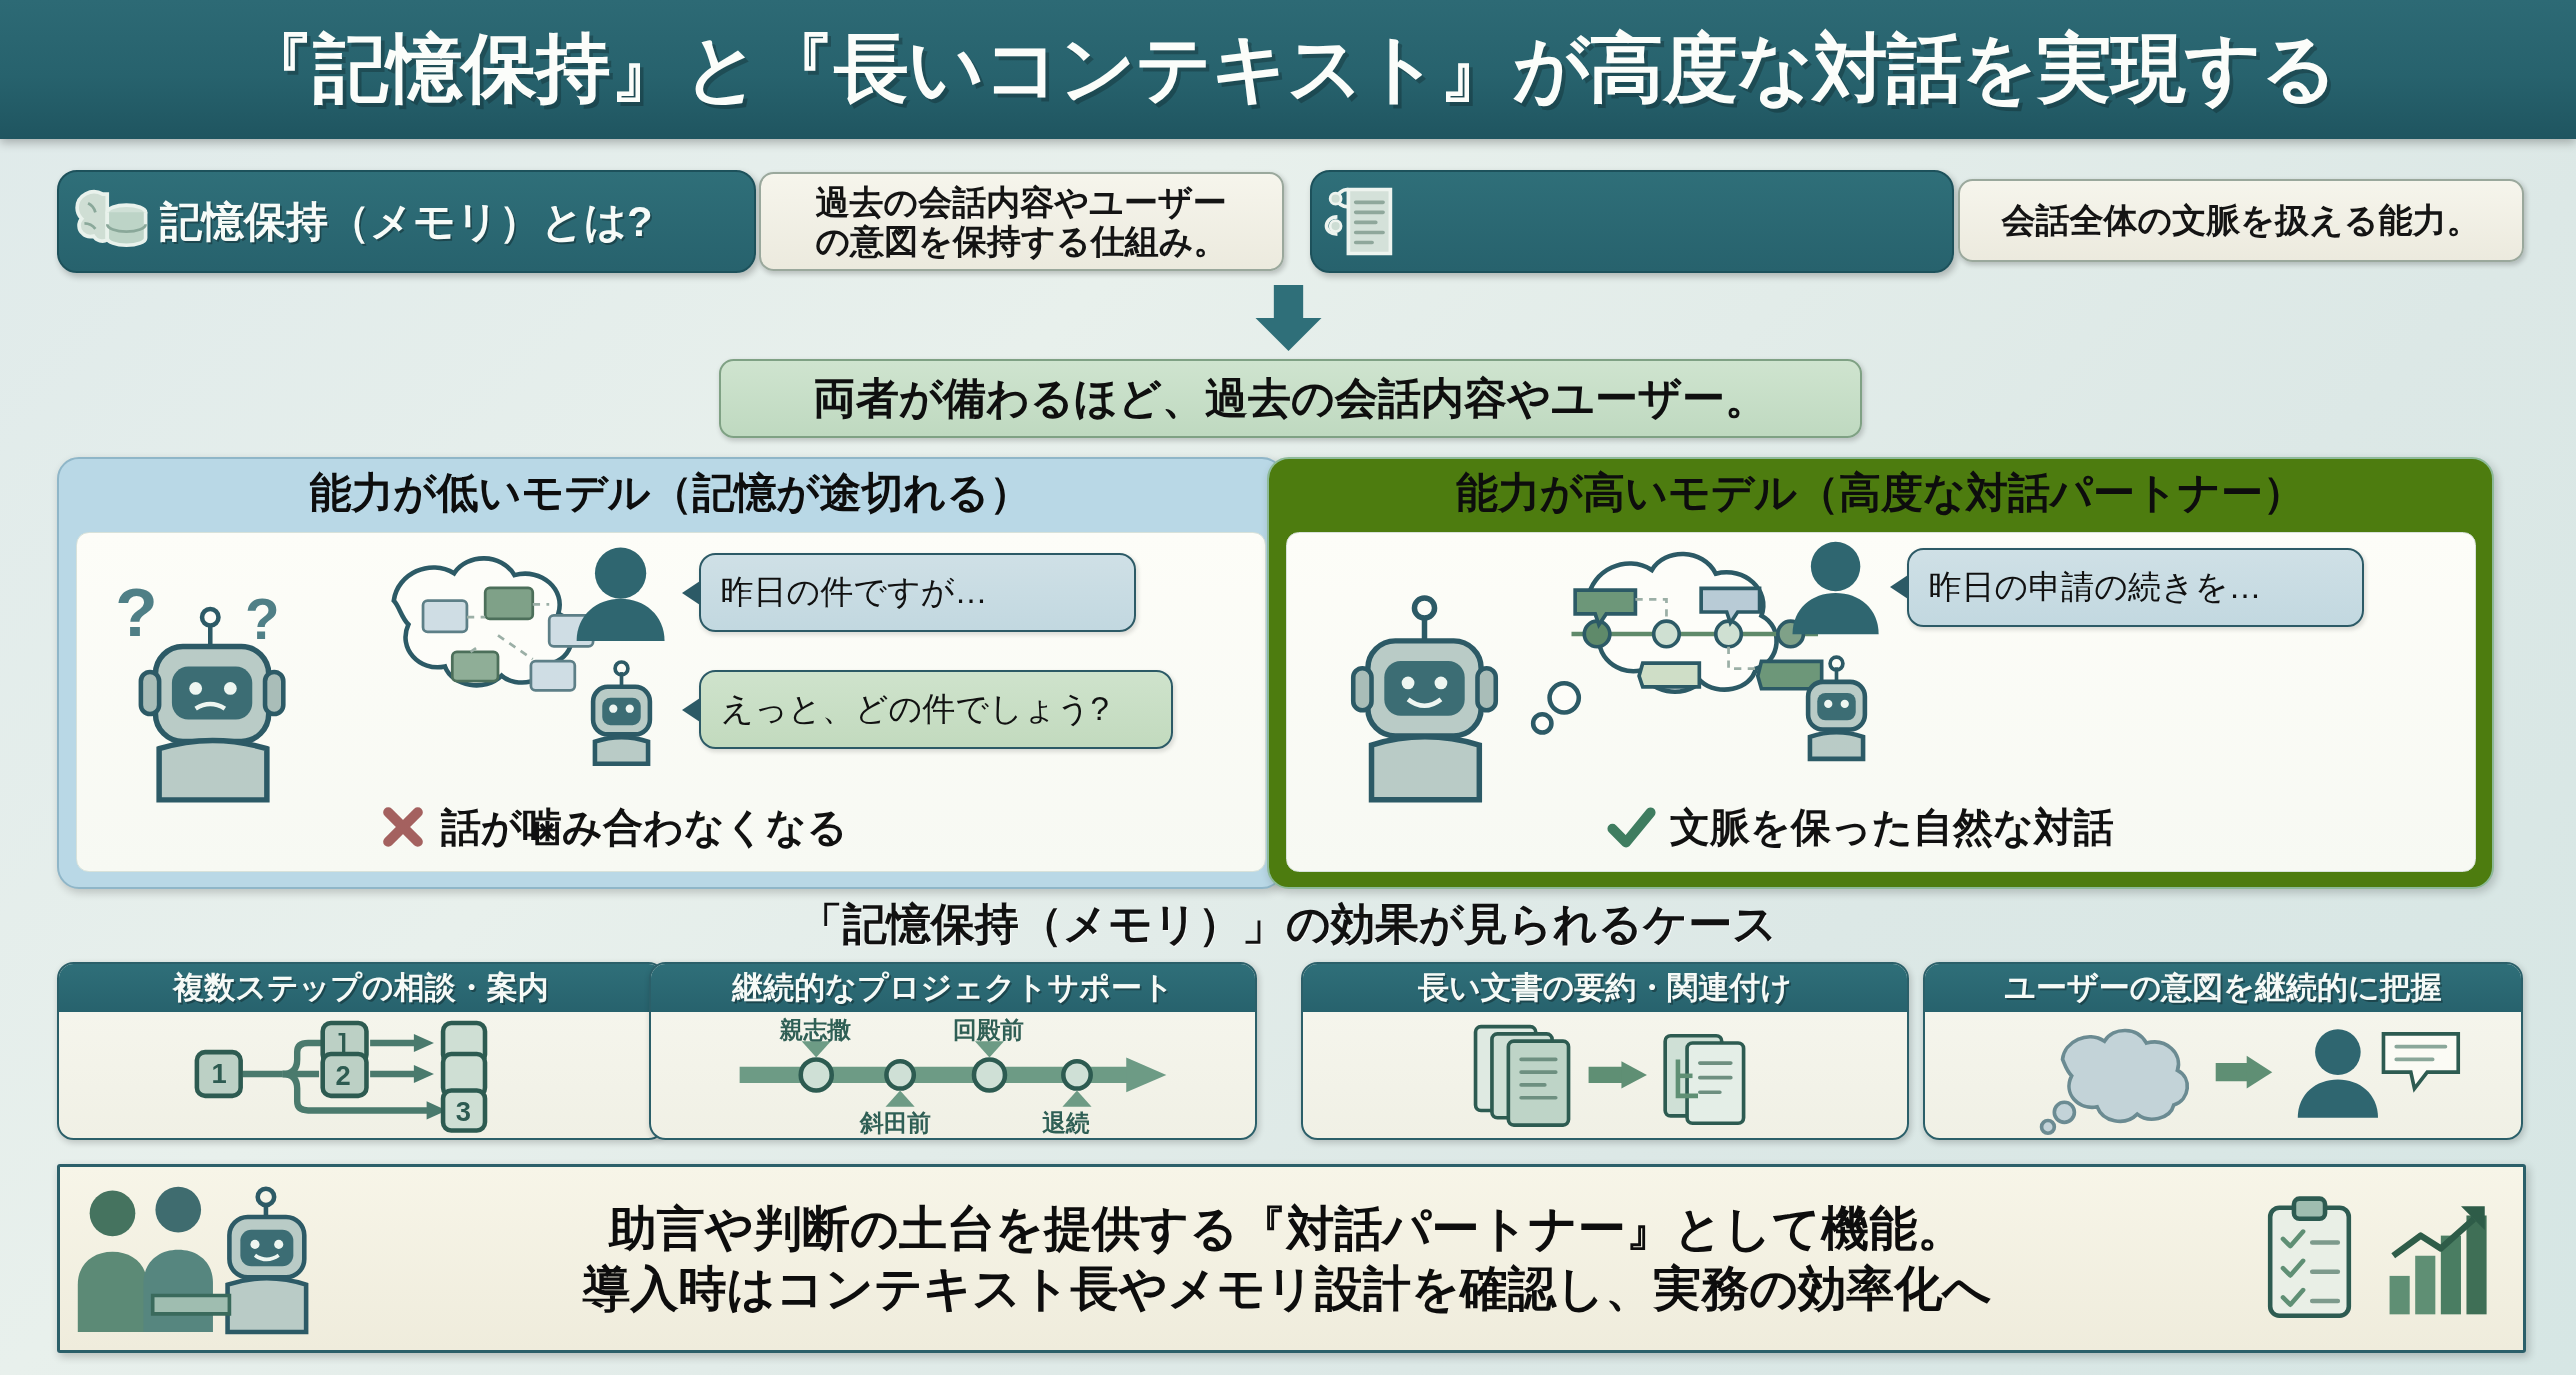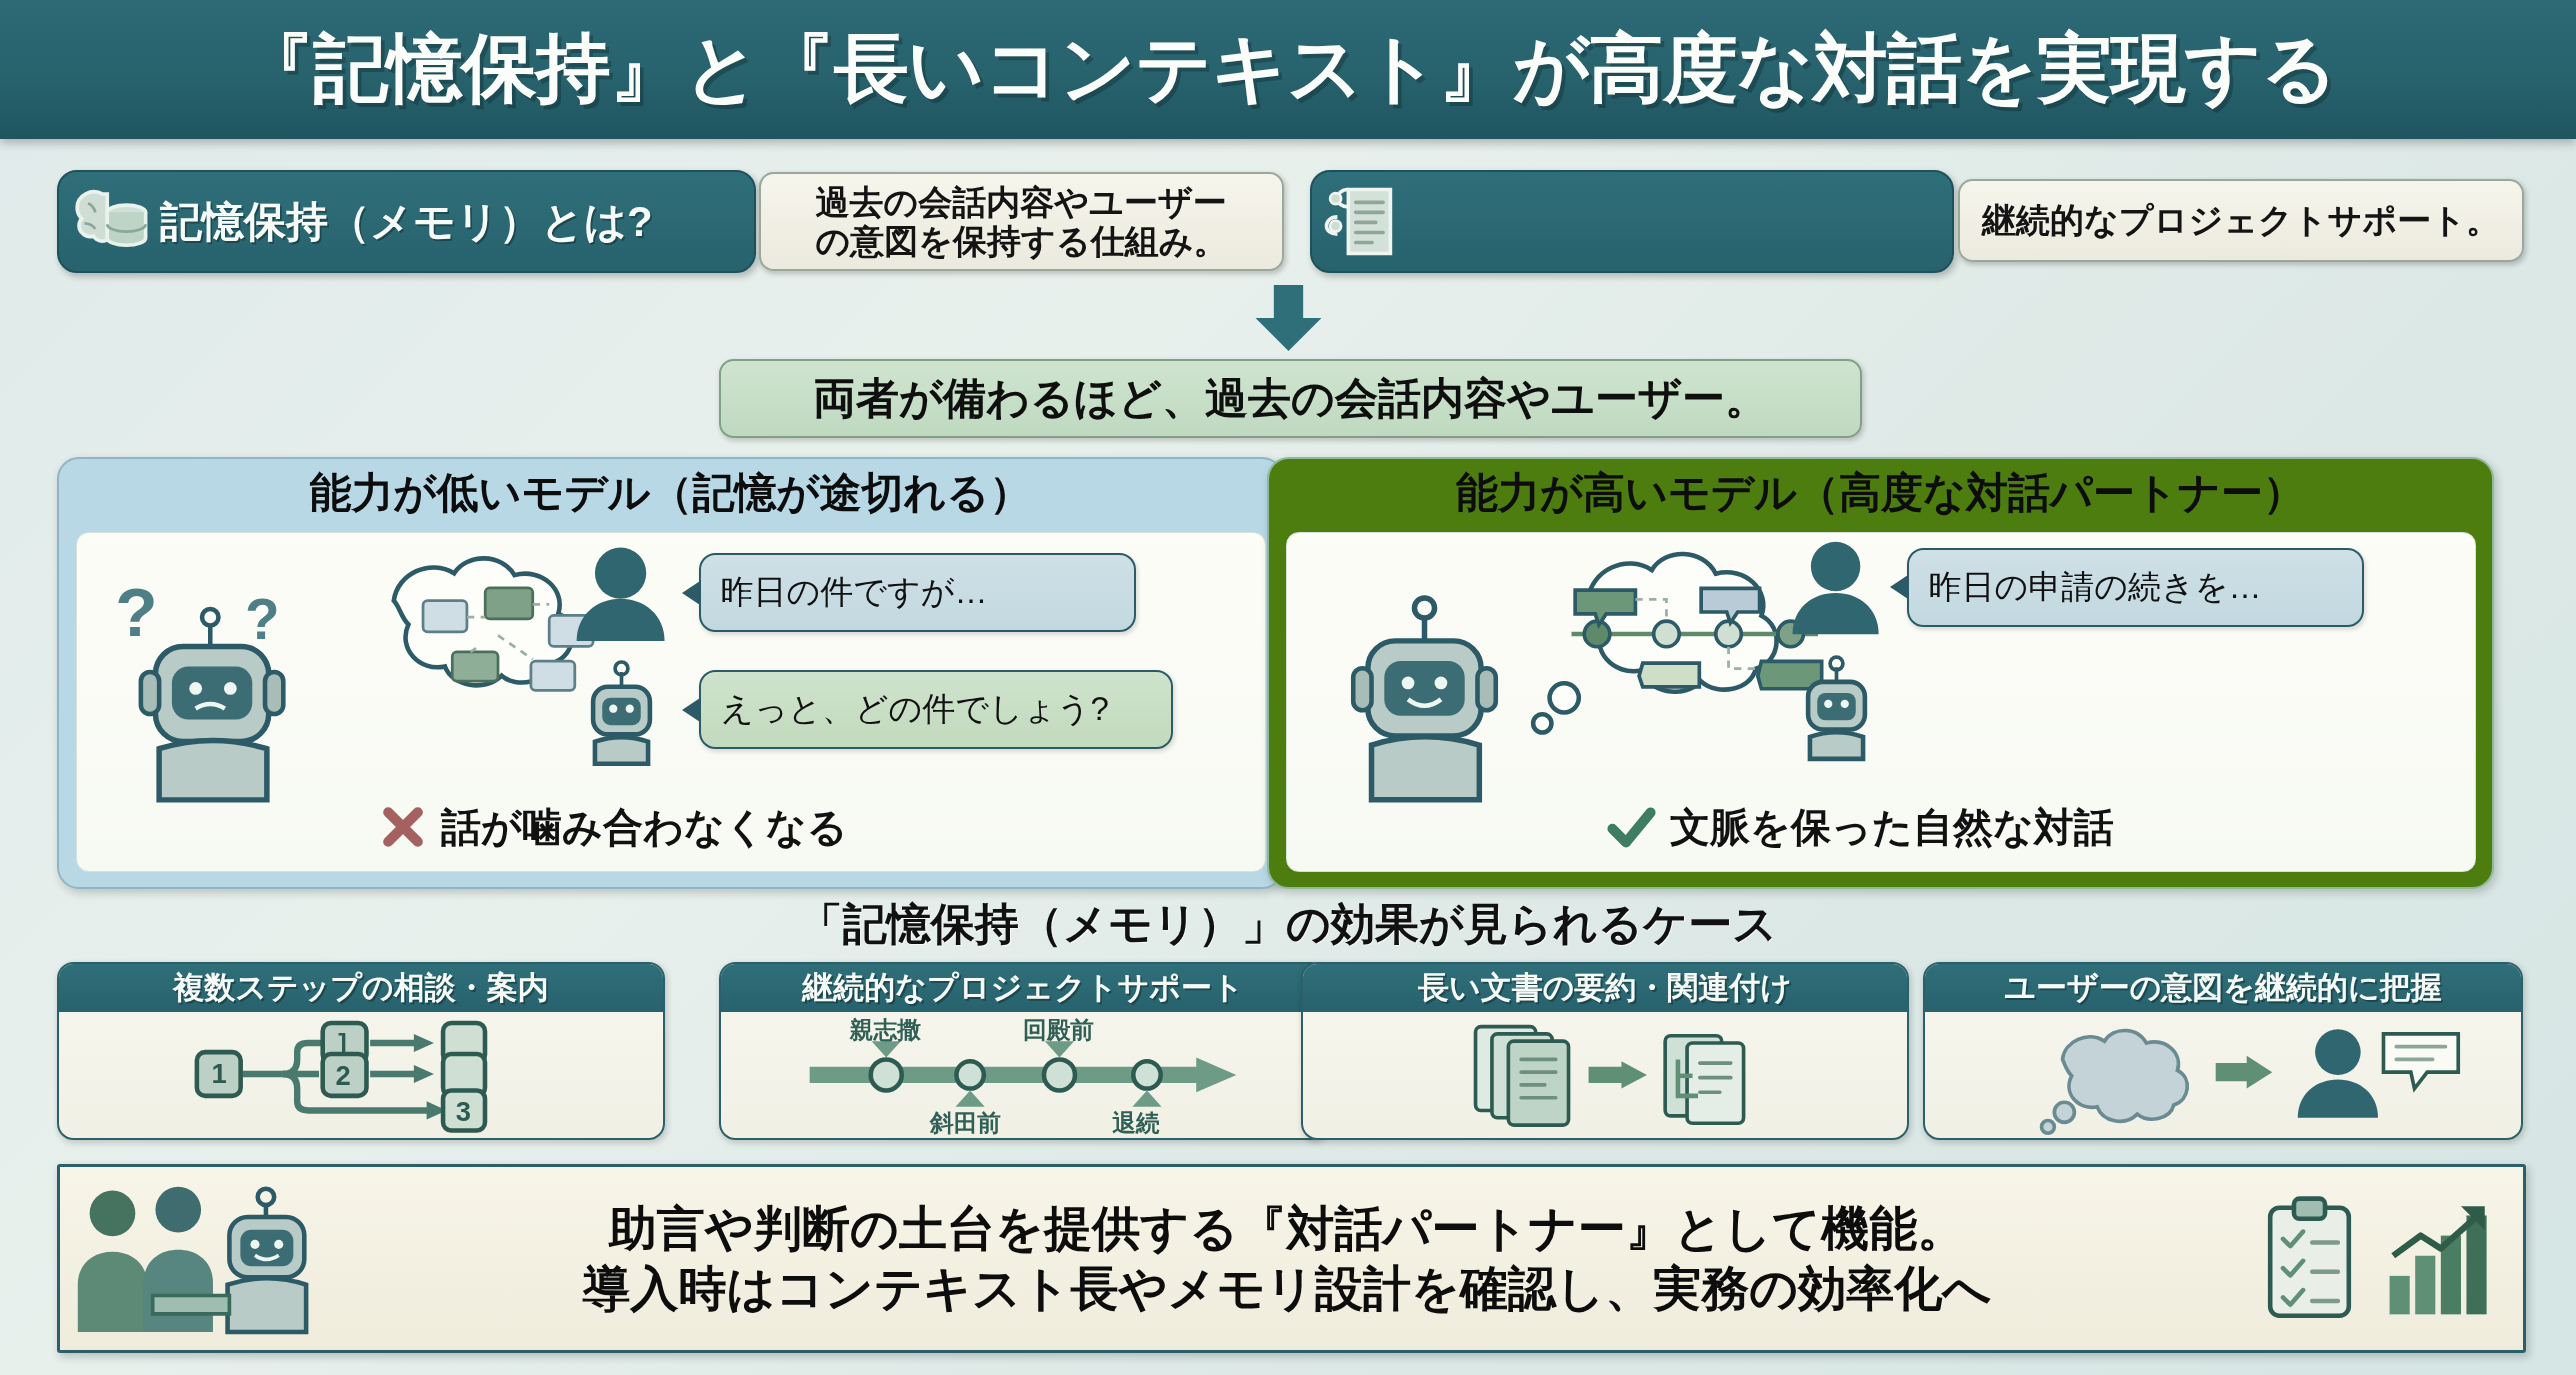--- a/index.html
+++ b/index.html
@@ -146,21 +146,21 @@
           <circle cx="16" cy="18" r="6" fill="#cdddd4" stroke="#eef4ef" stroke-width="3"></circle>
           <circle cx="16" cy="48" r="6" fill="#cdddd4" stroke="#eef4ef" stroke-width="3"></circle>
           <g stroke="#8fa79b" stroke-width="4" stroke-linecap="round">
             <path d="M38 22h30M38 33h30M38 44h22M38 55h30M38 66h18"></path>
           </g>
         </svg>
       </div>
     </div>
 
     <div class="def-white" style="left:1958px;top:179px;width:562px;height:79px;">
-      <span>継続的なプロジェクトサポート。</span>
+      <span>会話全体の文脈を扱える能力。</span>
     </div>
   </div>
 
   <div class="down-arrow">
     <svg width="77" height="66" viewBox="0 0 84 72">
       <path d="M26 0h32v36h20L42 72 6 36h20z" fill="#2f6f79"></path>
     </svg>
   </div>
 
   <div class="greenbanner">
@@ -333,21 +333,21 @@
         <rect x="288" y="46" width="48" height="46" rx="9" fill="#bcd0c5" stroke="#2d5b51" stroke-width="5"></rect>
         <text x="302" y="80" font-size="30" font-weight="bold" fill="#2d5b51" font-family="Liberation Sans, sans-serif">2</text>
         <rect x="420" y="12" width="46" height="44" rx="9" fill="#cfdfd4" stroke="#2d5b51" stroke-width="5"></rect>
         <rect x="420" y="46" width="46" height="46" rx="9" fill="#cfdfd4" stroke="#2d5b51" stroke-width="5"></rect>
         <rect x="420" y="86" width="46" height="44" rx="9" fill="#cfdfd4" stroke="#2d5b51" stroke-width="5"></rect>
         <text x="434" y="120" font-size="30" font-weight="bold" fill="#2d5b51" font-family="Liberation Sans, sans-serif">3</text>
       </svg>
     </div>
   </div>
 
-  <div class="card" style="left:719px;">
+  <div class="card" style="left:649px;">
     <div class="card-head">
       <span>継続的なプロジェクトサポート</span>
     </div>
     <div class="card-art">
       <svg width="604" height="124" viewBox="0 0 660 136">
         <path d="M96 60h428v18H96z" fill="#6d9b85"></path>
         <path d="M520 50l44 19-44 19z" fill="#6d9b85"></path>
         <g>
           <circle cx="180" cy="69" r="17" fill="#cfe0d6" stroke="#2d5b51" stroke-width="5"></circle>
           <circle cx="272" cy="69" r="15" fill="#cfe0d6" stroke="#2d5b51" stroke-width="5"></circle>

